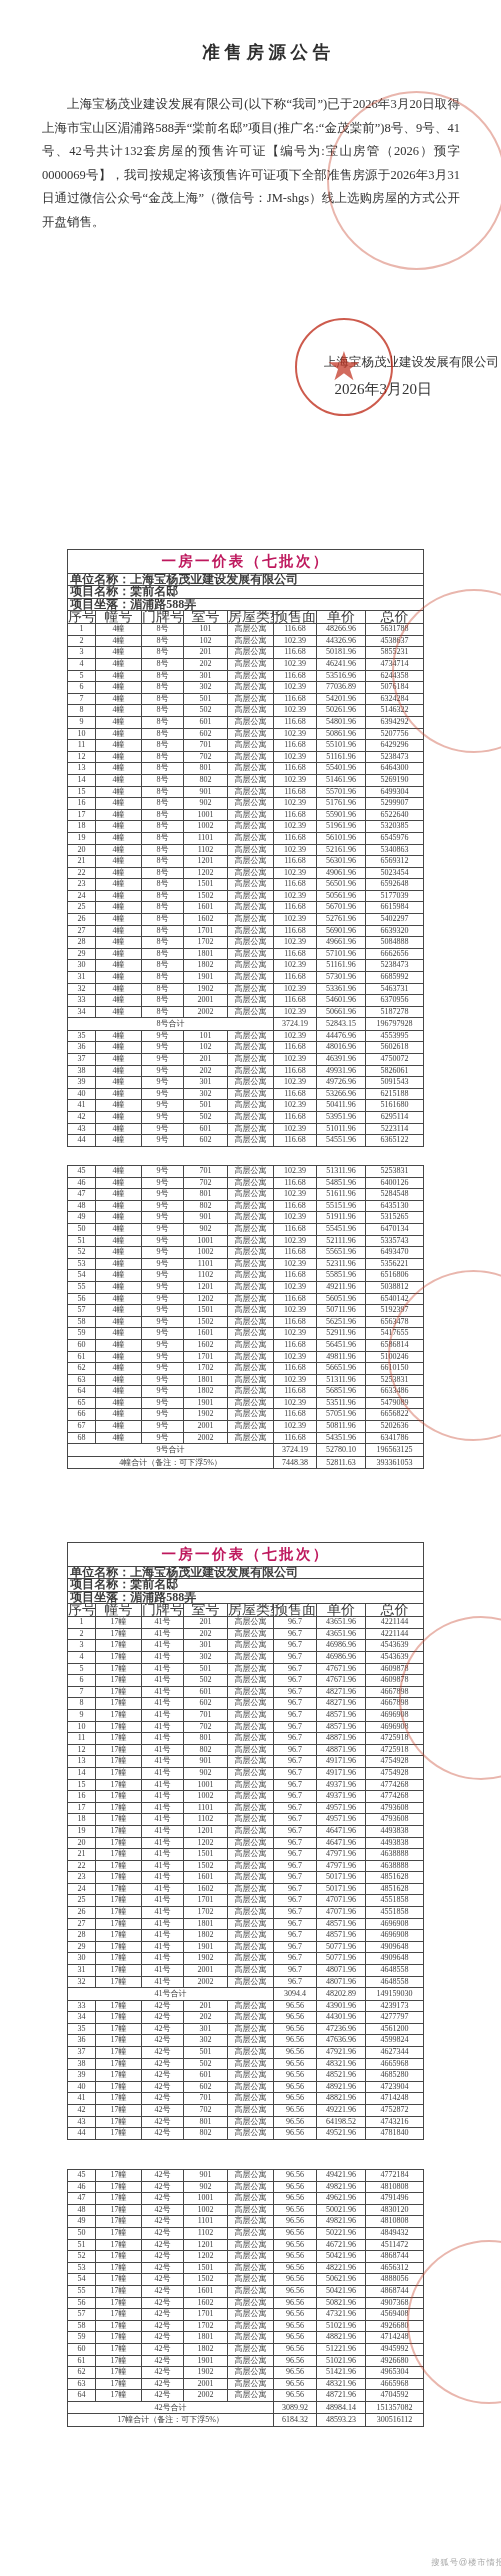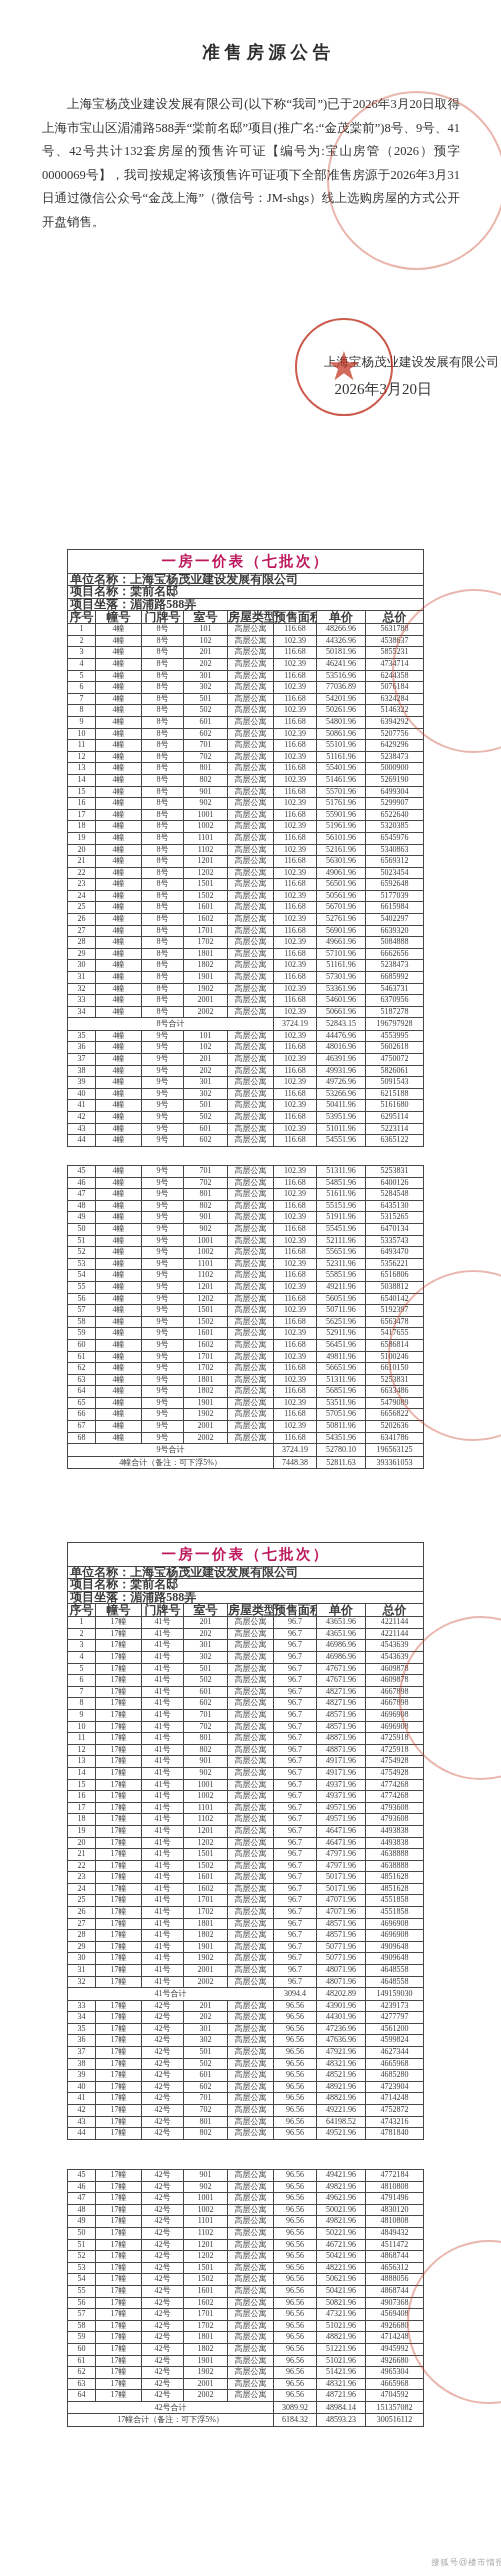--- a/index.html
+++ b/index.html
@@ -23,21 +23,21 @@
   
   .tblock{position:absolute;left:67px;z-index:1;}
   table.price{border-collapse:collapse;table-layout:fixed;width:356px;background:transparent;
         border:1.5px solid #3f3f3f;}
   table.price td{border:0.8px solid #474747;font-size:8px;height:10.6px;line-height:10.6px;
         text-align:center;padding:0;color:#3c3c3c;white-space:nowrap;overflow:hidden;}
   table.price td.t-title{font-size:14.5px;font-weight:bold;height:23px;line-height:23px;
         letter-spacing:2.3px;color:#be185d;}
   table.price td.t-meta{text-align:left;font-weight:bold;font-size:12px;height:11.4px;
         line-height:11.4px;padding-left:2.3px;}
-  table.price tr.t-head td{font-weight:bold;font-size:12px;height:12px;line-height:12px;}
+  table.price tr.t-head td{font-weight:normal;font-size:14px;height:12px;line-height:12px;}
   table.price tr.t-sum td{height:11.4px;line-height:11.4px;}
 </style>
 </head>
 <body>
 
 <div class="page">
 
   <div class="doc-title">准售房源公告</div>
 
   <div class="paras">
@@ -212,21 +212,21 @@
             <td>5238473</td>
           </tr>
           <tr>
             <td>13</td>
             <td>4幢</td>
             <td>8号</td>
             <td>801</td>
             <td>高层公寓</td>
             <td>116.68</td>
             <td>55401.96</td>
-            <td>5000900</td>
+            <td>6464300</td>
           </tr>
           <tr>
             <td>14</td>
             <td>4幢</td>
             <td>8号</td>
             <td>802</td>
             <td>高层公寓</td>
             <td>102.39</td>
             <td>51461.96</td>
             <td>5269190</td>

